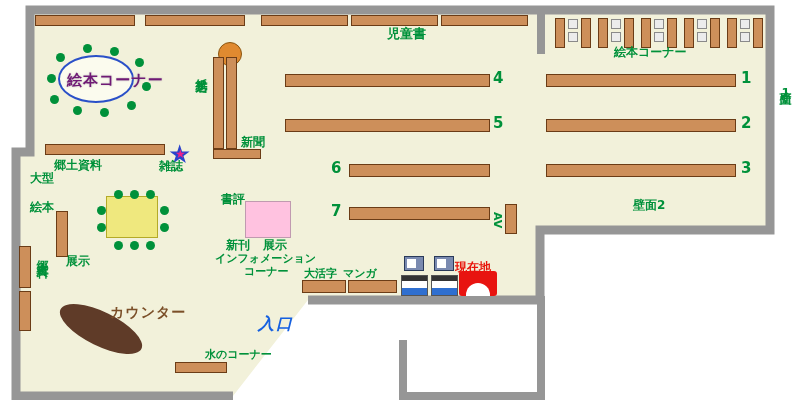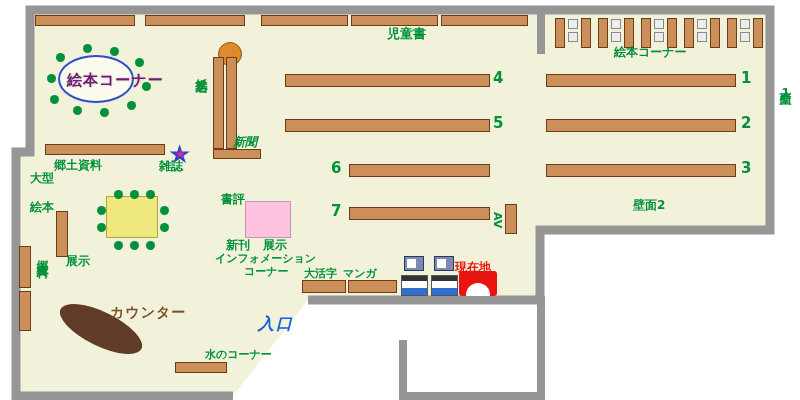--- a/index.html
+++ b/index.html
@@ -90,21 +90,21 @@
   <div class="dot" style="left:100px;top:108px;"></div>
   <div class="dot" style="left:73px;top:106px;"></div>
   <div class="dot" style="left:50px;top:95px;"></div>
   <div class="lbl white" style="left:67px;top:73px;">絵本コーナー</div>
 
   <div class="orange-circle"></div>
   <div class="wood" style="left:213px;top:57px;width:11px;height:92px;"></div>
   <div class="wood" style="left:226px;top:57px;width:11px;height:92px;"></div>
   <div class="lbl vert" style="left:195px;top:68px;">紙芝居</div>
   <div class="wood" style="left:213px;top:149px;width:48px;height:10px;"></div>
-  <div class="lbl" style="left:233px;top:136px;font-style:italic;">新聞</div>
+  <div class="lbl" style="left:241px;top:136px;">新聞</div>
 
   <div class="wood" style="left:45px;top:144px;width:120px;height:11px;"></div>
   <div class="lbl" style="left:54px;top:159px;">郷土資料</div>
   <div class="star-wrap">
     <span class="star-outer">★</span>
     <span class="star-inner">★</span>
   </div>
   <div class="lbl" style="left:159px;top:160px;">雑誌</div>
 
   <div class="lbl" style="left:387px;top:27px;font-size:13px;">児童書</div>

